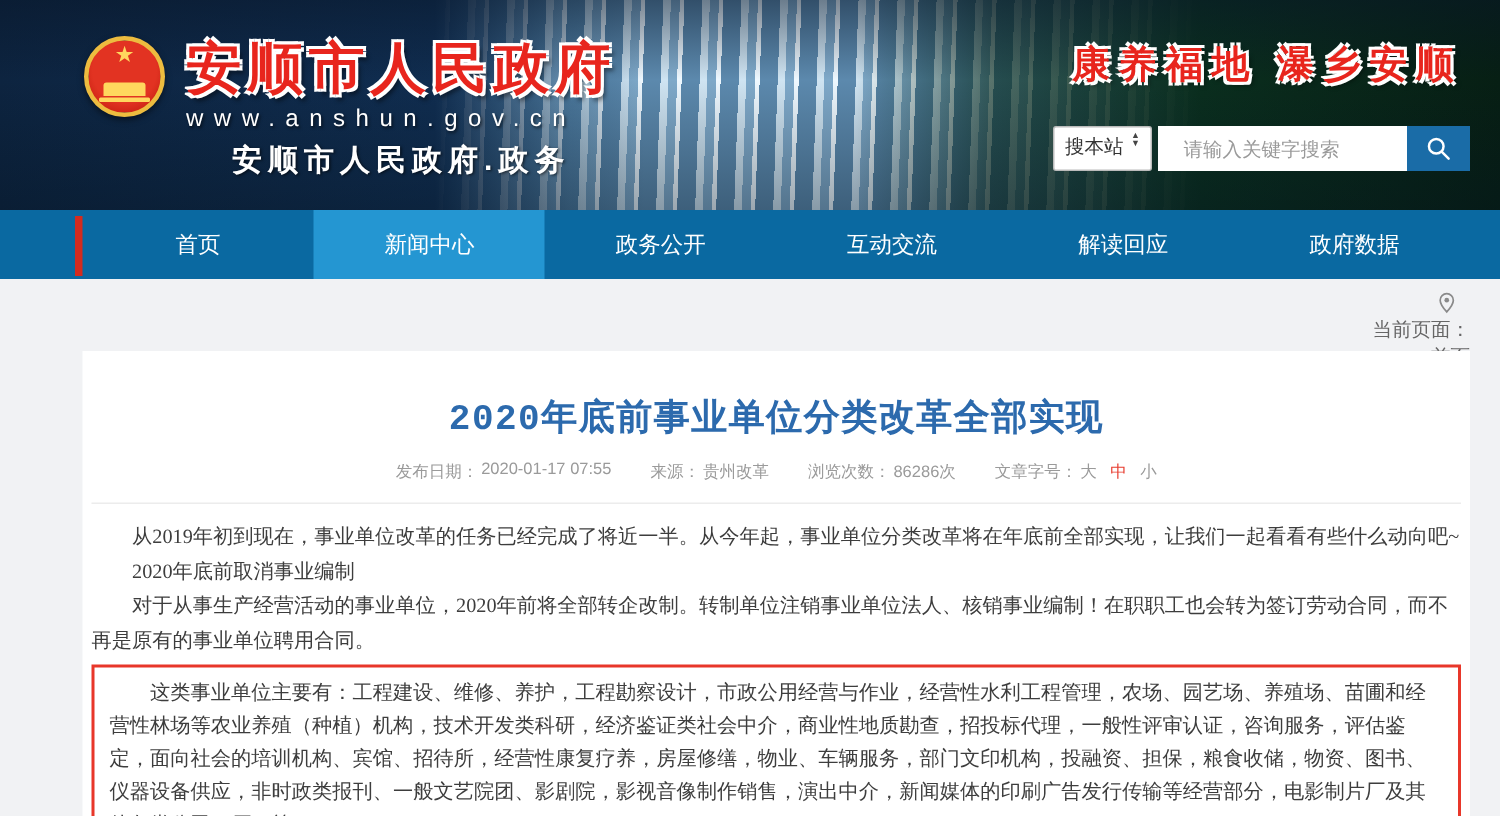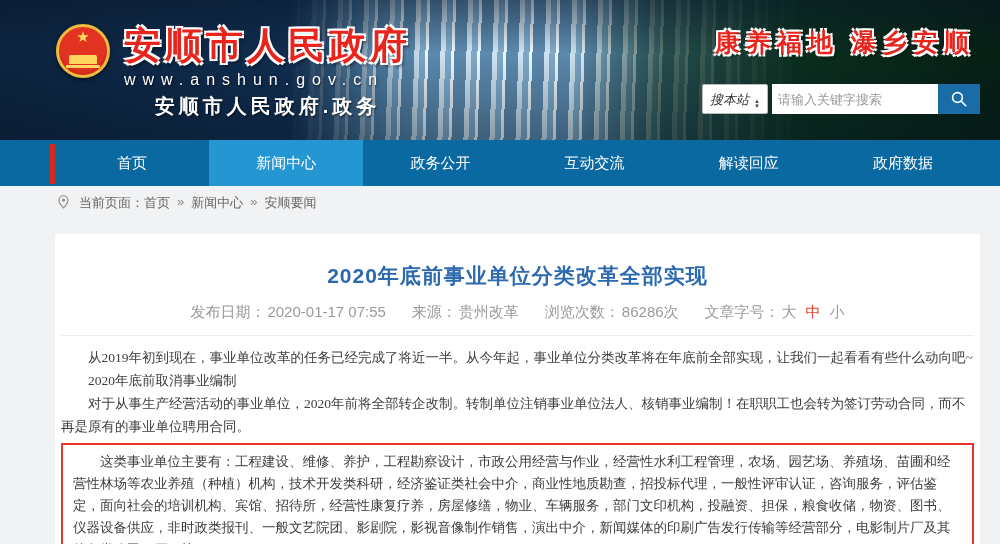--- a/index.html
+++ b/index.html
@@ -23,44 +23,44 @@
   .emblem .gate2 { position:absolute; bottom:7px; left:50%; transform:translateX(-50%); width:34px; height:3px; background:#ffd75e; border-radius:1px; }
   .titles { margin-left:14px; }
   .site-name { font-size:37px; font-weight:bold; color:#e8251d; letter-spacing:4px; line-height:44px;
     text-shadow:-2px -2px 0 #fff, 2px -2px 0 #fff, -2px 2px 0 #fff, 2px 2px 0 #fff, 3px 4px 3px rgba(0,0,0,.45); }
   .site-url { font-size:16px; font-weight:normal; color:#fff; letter-spacing:7px; margin-top:3px; text-shadow:1px 1px 2px rgba(0,0,0,.6); }
   .site-sub { font-size:20px; font-weight:bold; color:#fff; letter-spacing:4px; margin-top:4px; text-align:center; text-shadow:1px 1px 2px rgba(0,0,0,.6); }
   .slogan { position:absolute; top:26px; right:25px; font-family:"Liberation Serif","DejaVu Serif",serif;
     font-size:25px; font-weight:bold; color:#e8251d; letter-spacing:6px;
     text-shadow:-2px -2px 0 #fff, 2px -2px 0 #fff, -2px 2px 0 #fff, 2px 2px 0 #fff, 3px 3px 3px rgba(0,0,0,.4); }
   .searchbar { position:absolute; top:84px; right:20px; display:flex; align-items:center; height:30px; }
-  .search-scope { display:flex; align-items:flex-end; gap:5px; height:30px; padding:4px 7px; background:#fff;
-    border:1px solid #bbb; border-radius:2px; font-size:13px; color:#333; margin-right:4px; cursor:pointer;font-style:italic; }
+  .search-scope { display:flex; align-items:flex-start; gap:5px; height:30px; padding:4px 7px; background:#fff;
+    border:1px solid #bbb; border-radius:2px; font-size:13px; color:#333; margin-right:4px; cursor:pointer; }
   .scope-arrows { display:flex; flex-direction:column; line-height:5px; font-size:6px; color:#444; }
-  .search-input { width:166px; height:30px; border:none; padding:0 6px; font-size:13px; color:#333; background:#fff; outline:none; font-family:"Liberation Sans",sans-serif; }
+  .search-input { width:166px; height:30px; border:none; padding:0 17px; font-size:13px; color:#333; background:#fff; outline:none; font-family:"Liberation Sans",sans-serif; }
   .search-input::placeholder { color:#9a9a9a; }
   .search-btn { width:42px; height:30px; background:#1a6ca7; border:none; display:flex; align-items:center; justify-content:center; cursor:pointer; }
 
   
   .nav { position:absolute; top:140px; left:0; width:1000px; height:46px; background:#0a69a1; }
   .nav-accent { position:absolute; left:50px; top:4px; width:5px; height:40px; background:#d42b1e; }
   .nav-inner { position:absolute; left:55px; top:0; width:925px; height:46px; display:flex; }
   .nav-item { flex:1; display:flex; align-items:center; justify-content:center; color:#fff; font-size:15px; cursor:pointer; }
   .nav-item.active { background:#2496d2; }
 
   
-  .crumbs { position:absolute; top:194px; left:55px; width:925px; height:32px; display:flex; align-items:flex-start; font-size:13px; color:#666; }
+  .crumbs { position:absolute; top:194px; left:55px; width:925px; height:32px; display:flex; align-items:flex-end; font-size:13px; color:#666;flex-direction:column; }
   .crumb-icon { width:17px; height:17px; margin-right:7px; flex:none; }
   .crumbs .sep { margin:0 7px; color:#888; }
   .crumb-link { cursor:pointer; }
 
   
   .card { position:absolute; top:234px; left:55px; width:925px; height:310px; background:#fff; padding:20px 6px 0; }
-  .art-title { margin-top:8px; text-align:center; font-size:21px; font-weight:bold; color:#2c6aad; letter-spacing:1px; }
-  .meta { margin-top:13px; display:flex; justify-content:center; align-items:center; gap:26px; font-size:15px; color:#9a9a9a; }
+  .art-title { margin-top:8px; text-align:center; font-size:24px; font-weight:bold; color:#2c6aad; letter-spacing:1px;font-family:Liberation Mono, monospace; }
+  .meta { margin-top:13px; display:flex; justify-content:center; align-items:center; gap:26px; font-size:11px; color:#9a9a9a; }
   .meta .grp { display:flex; gap:2px; }
   .sizes { display:flex; gap:9px; }
   .size-opt { cursor:pointer; }
   .size-opt.mid { color:#e73c2e; }
   .divider { margin-top:13px; border-top:1px solid #ececec; }
   .body-text { margin-top:10px; font-family:"Liberation Serif","DejaVu Serif",serif; color:#3d3d3d; }
   .body-text p { font-size:13.5px; line-height:23px; text-indent:2em; }
   .highlight-box { margin-top:5px; border:2px solid #e8372a; padding:6px 10px 7px;
     font-size:13.5px; line-height:22px; text-indent:2em; color:#3d3d3d;
     font-family:"Liberation Serif","DejaVu Serif",serif; }

